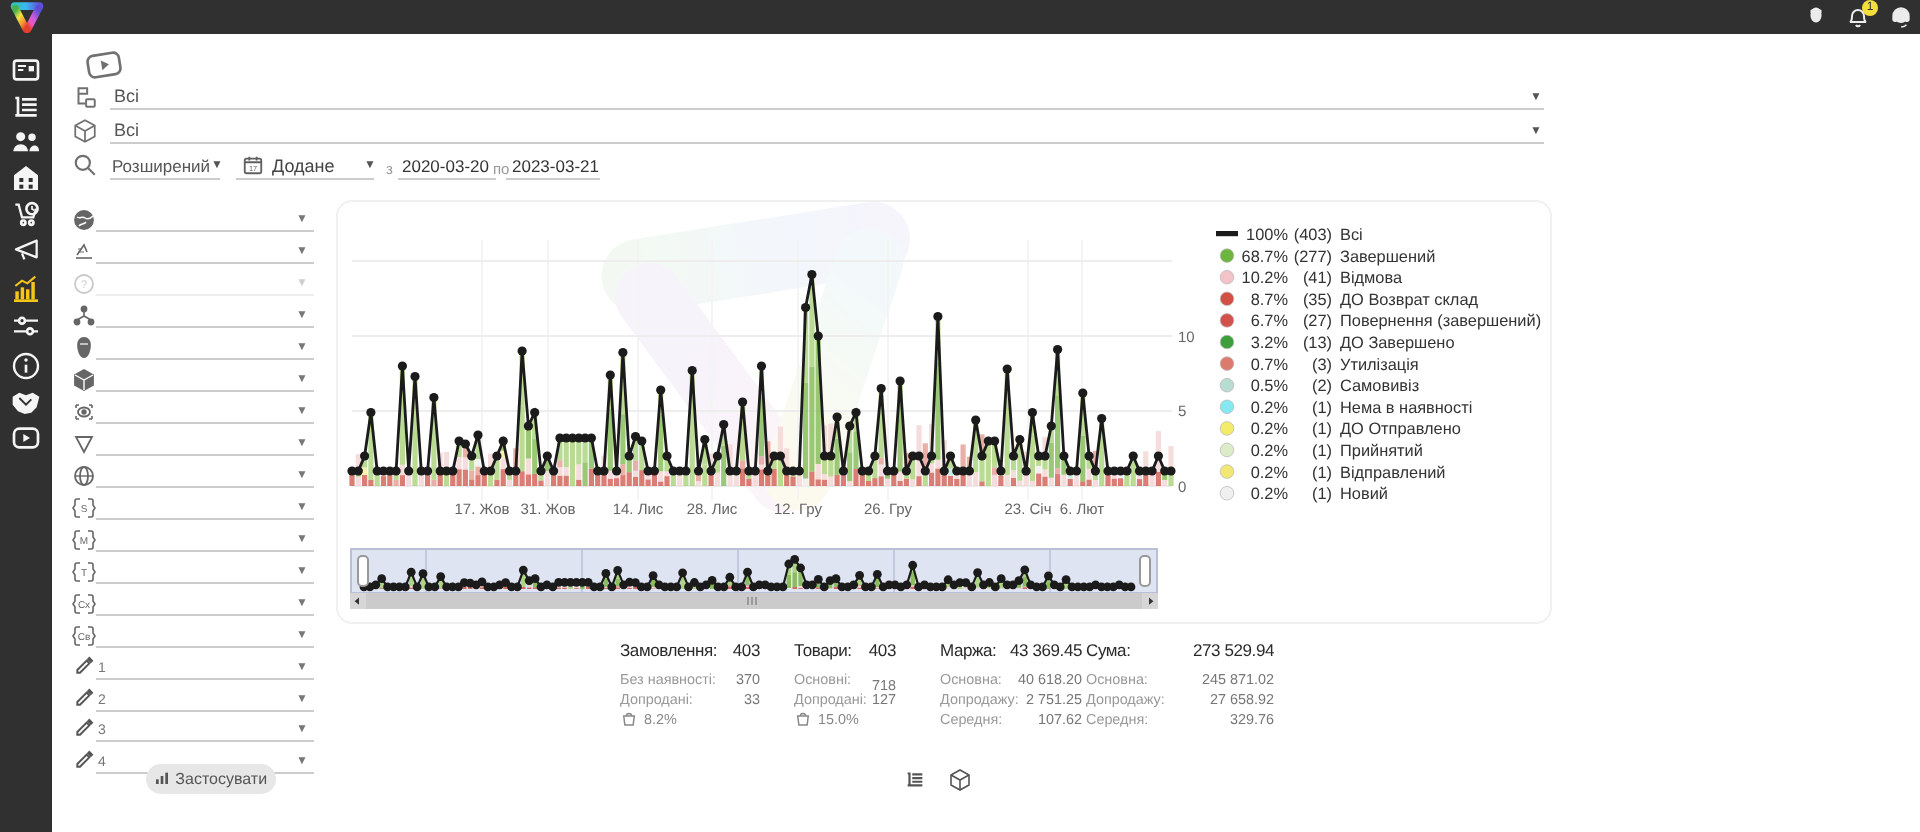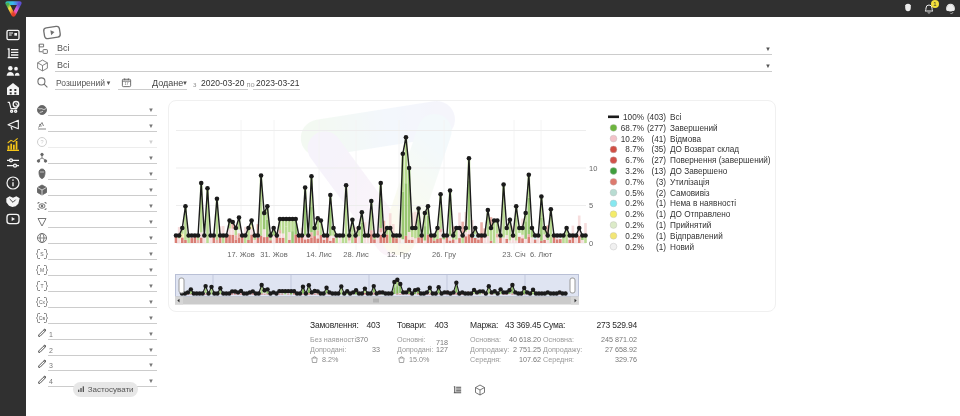--- a/index.html
+++ b/index.html
@@ -144,21 +144,21 @@
 <div class="fline" style="left:55px;top:71px;width:717px;"></div>
 <div class="caret" style="left:765px;top:63px;">▼</div>
 <div class="abs" style="left:56px;top:78px;font-size:8.5px;color:#555;">Розширений</div>
 <div class="caret" style="left:105.5px;top:80px;">▼</div>
 <div class="fline" style="left:55px;top:89px;width:55px;"></div>
 <svg class="fic" style="left:121px;top:77px" width="11" height="11" viewBox="0 0 24 24" fill="none" stroke="#606060" stroke-width="2">
       <rect x="3" y="5" width="18" height="16" rx="2"></rect>
       <path d="M8 3v4M16 3v4M3 9h18"></path>
       <text x="12" y="18" font-size="8" fill="#606060" stroke="none" text-anchor="middle">17</text>
     </svg>
-<div class="abs" style="left:136px;top:78px;font-size:9px;color:#444;margin-left:16px;">Додане</div>
+<div class="abs" style="left:136px;top:78px;font-size:9px;color:#444;">Додане</div>
 <div class="caret" style="left:182px;top:80px;">▼</div>
 <div class="fline" style="left:118px;top:89px;width:69px;"></div>
 <div class="gtxt" style="left:193px;top:80px;font-size:7.5px;">з</div>
 <div class="abs" style="left:201px;top:78px;font-size:8.5px;color:#333;">2020-03-20</div>
 <div class="fline" style="left:199px;top:89px;width:49px;"></div>
 <div class="gtxt" style="left:246.5px;top:79.5px;font-size:7.5px;">по</div>
 <div class="abs" style="left:256px;top:78px;font-size:8.5px;color:#333;">2023-03-21</div>
 <div class="fline" style="left:253px;top:89px;width:47px;"></div>
 <div style="">
       <svg class="fic" style="left:36px;top:104px" width="12" height="12" viewBox="0 0 24 24" fill="none" stroke="#666" stroke-width="1.8">
@@ -1333,21 +1333,21 @@
 <rect x="0" y="22.5" width="8" height="8" fill="#d6d6d6"></rect>
       <rect x="396" y="22.5" width="8" height="8" fill="#d6d6d6"></rect>
       <path d="M4.5 24.8 l-2.2 1.8 2.2 1.8z" fill="#333"></path>
 <path d="M399.5 24.8 l2.2 1.8 -2.2 1.8z" fill="#333"></path>
 <path d="M199 24.5 v4 M201 24.5 v4 M203 24.5 v4" stroke="#999" stroke-width="1"></path>
 </svg>
 </div>
 <div class="abs" style="left:310px;top:320px;width:70px;">
 <div style="font-size:8.5px;letter-spacing:-0.2px;color:#2a2a2a;white-space:nowrap;">Замовлення:<span style="position:absolute;right:0;">403</span></div>
 <div style="position:absolute;top:15px;left:0;font-size:7.2px;color:#999;white-space:nowrap;">Без наявності:</div>
-    <div style="position:absolute;top:15px;right:12px;font-size:7.2px;color:#777;">370</div>
+    <div style="position:absolute;top:15px;right:0;font-size:7.2px;color:#777;">370</div>
 <div style="position:absolute;top:25px;left:0;font-size:7.2px;color:#999;white-space:nowrap;">Допродані:</div>
     <div style="position:absolute;top:25px;right:0;font-size:7.2px;color:#777;">33</div>
 <svg style="position:absolute;top:35px;left:0" width="9" height="9" viewBox="0 0 24 24" fill="none" stroke="#888" stroke-width="2">
       <path d="M5 8h14l-1.5 12h-11z"></path>
       <path d="M8.5 8a3.5 3.5 0 0 1 7 0"></path>
     </svg>
     <div style="position:absolute;top:35px;left:12px;font-size:7.2px;color:#888;">8.2%</div>
 </div>
 <div class="abs" style="left:397px;top:320px;width:51px;">
 <div style="font-size:8.5px;letter-spacing:-0.2px;color:#2a2a2a;white-space:nowrap;">Товари:<span style="position:absolute;right:0;">403</span></div>

